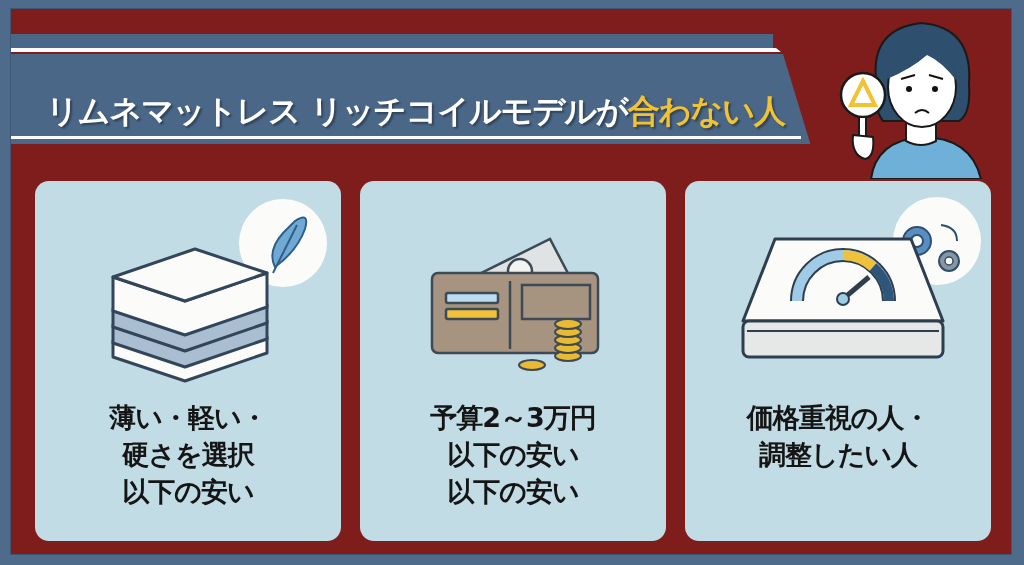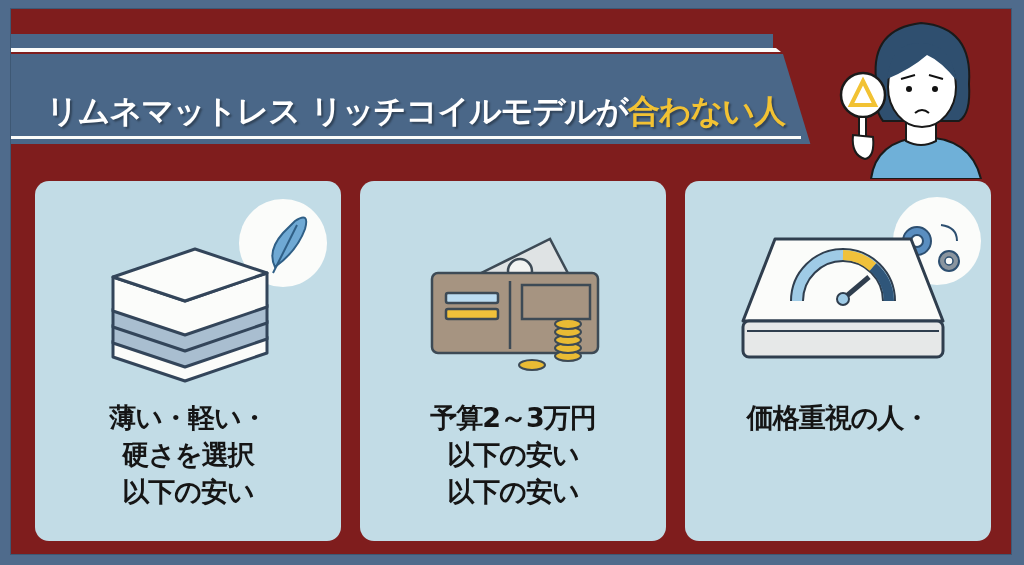--- a/index.html
+++ b/index.html
@@ -119,16 +119,17 @@
       <line x1="62" y1="150" x2="254" y2="150" stroke="#2f3e4e" stroke-width="2"></line>
       <path d="M112 120 A46 46 0 0 1 204 120" stroke="#2f3e4e" stroke-width="14" fill="none"></path>
       <path d="M112 120 A46 46 0 0 1 204 120" stroke="#9fcbe6" stroke-width="10" fill="none"></path>
       <path d="M158 74 A46 46 0 0 1 188 86" stroke="#f0c13a" stroke-width="10" fill="none"></path>
       <path d="M188 86 A46 46 0 0 1 204 120" stroke="#2f567a" stroke-width="10" fill="none"></path>
       <line x1="158" y1="118" x2="184" y2="96" stroke="#2f3e4e" stroke-width="5"></line>
       <circle cx="158" cy="118" r="6" fill="#9fcbe6" stroke="#2f3e4e" stroke-width="2"></circle>
     </svg>
     <div class="caption">
       <div>価格重視の人・</div>
+      <div>調整したい人</div>
     </div>
   </div>
 
 </div>
 
 </body></html>

